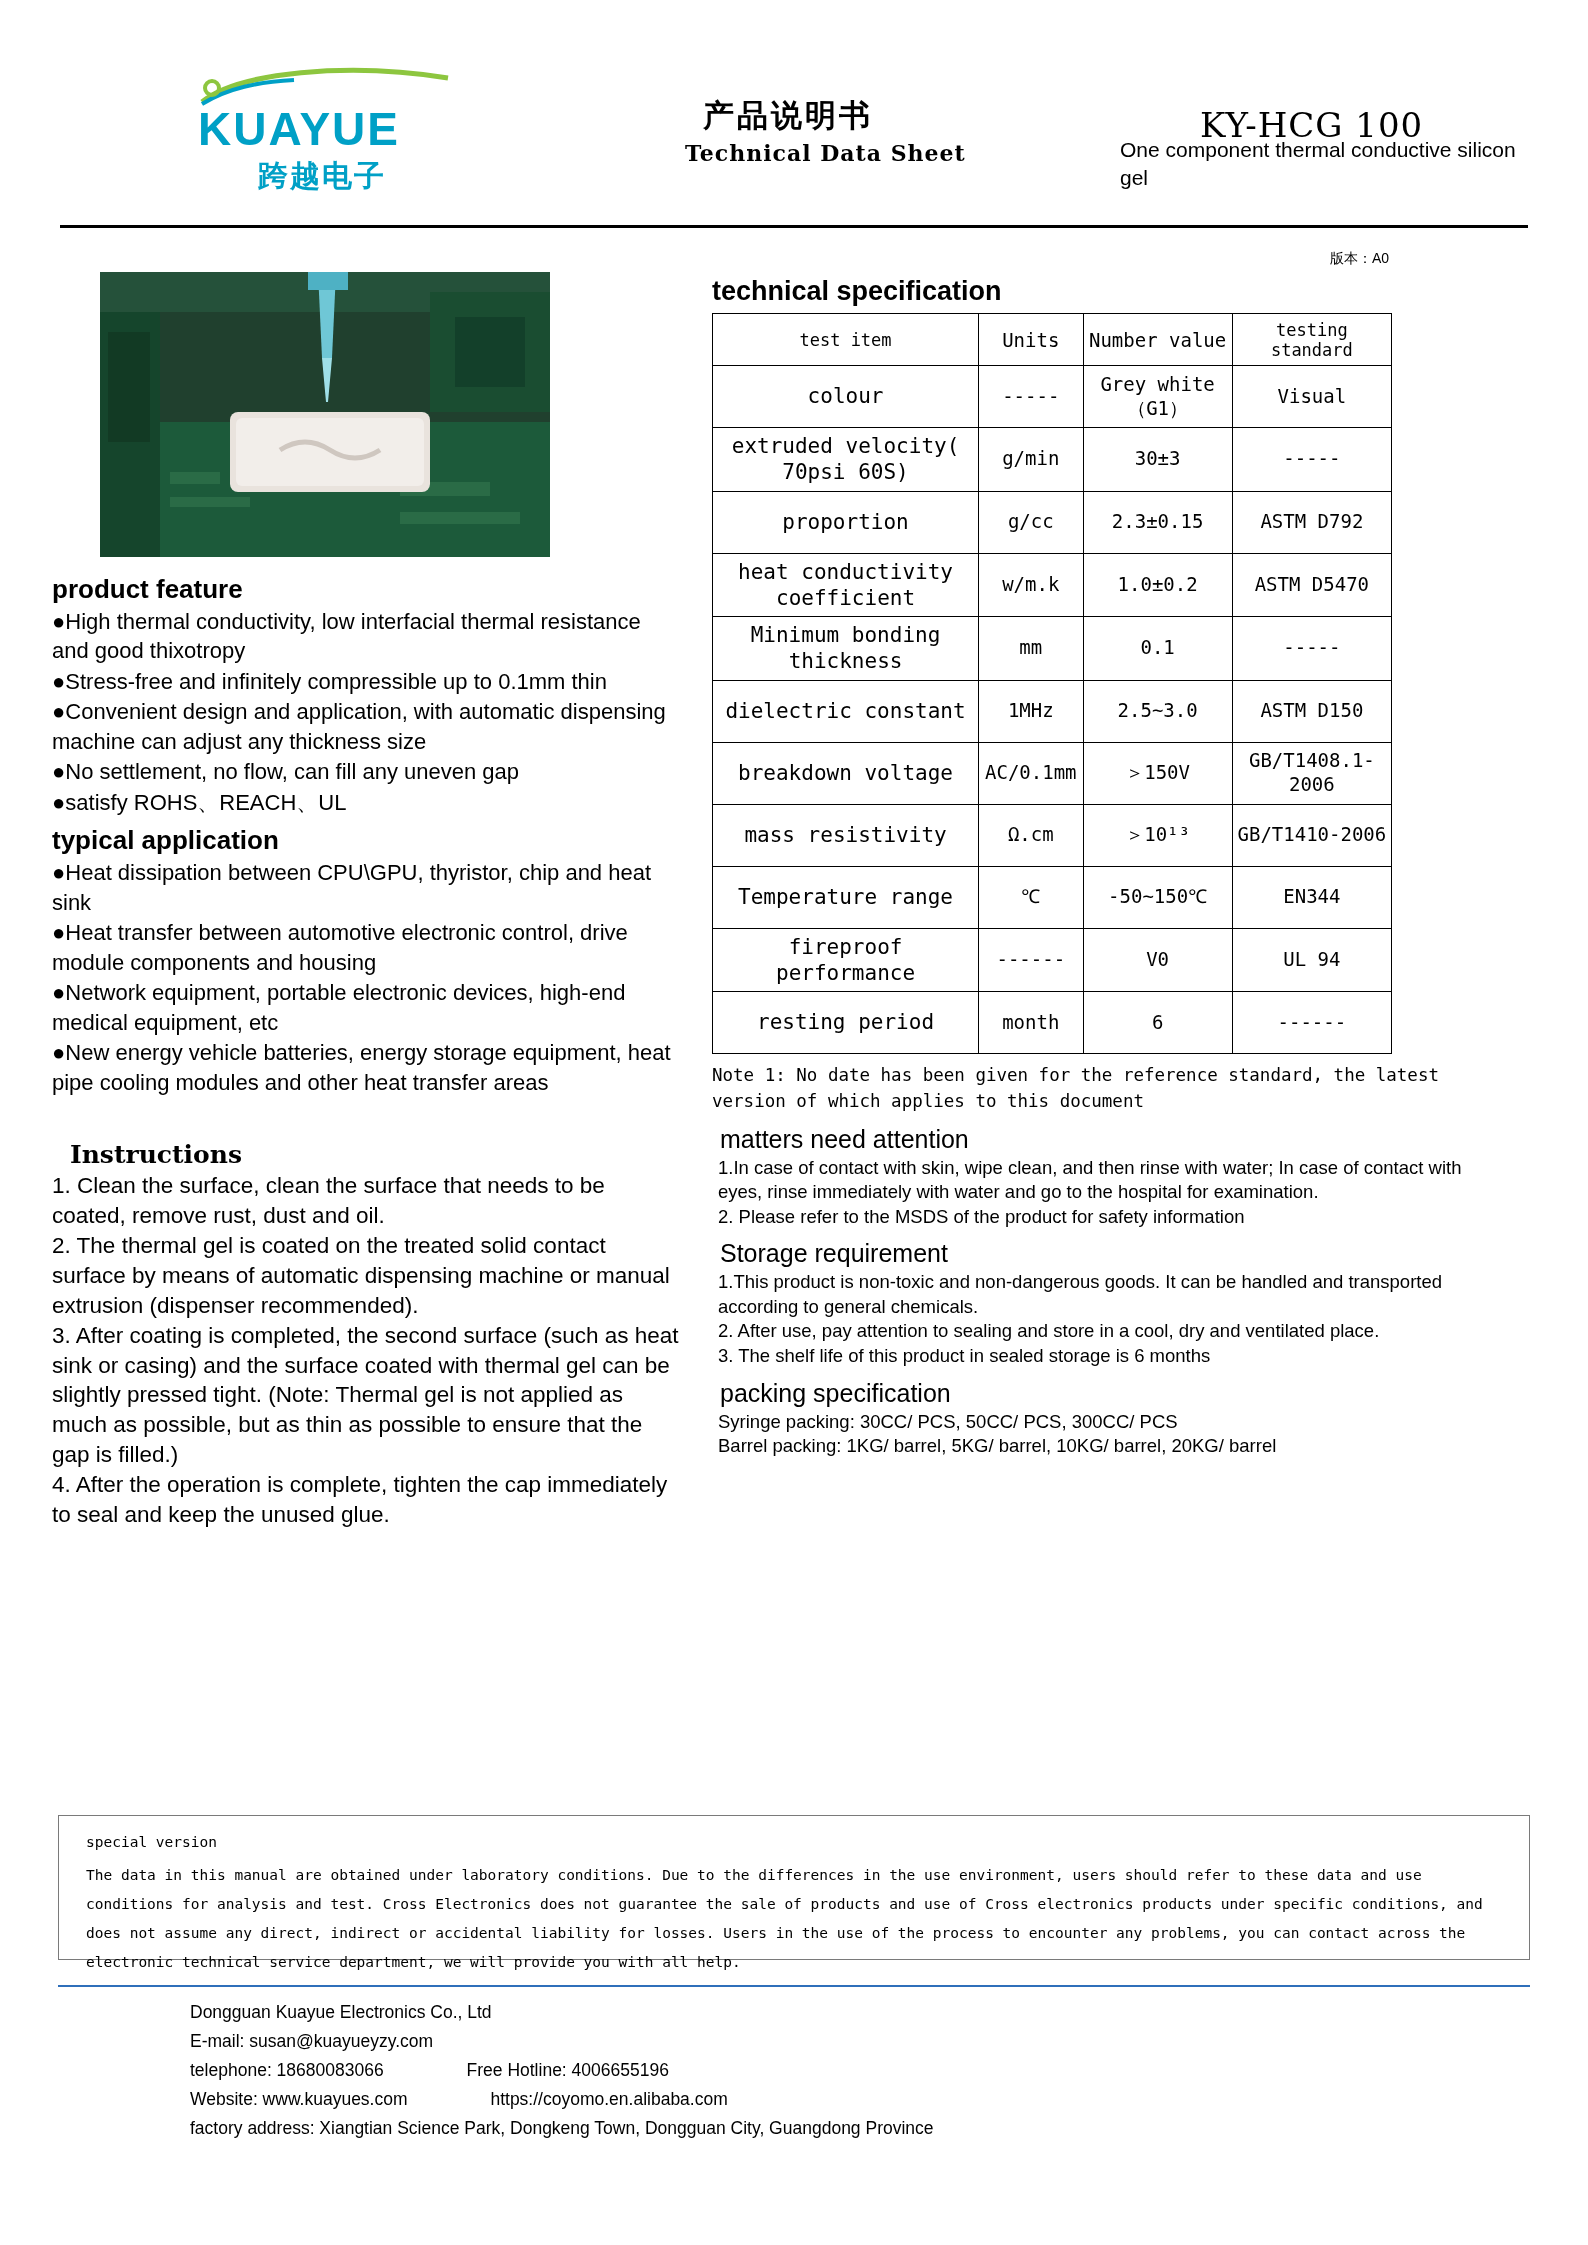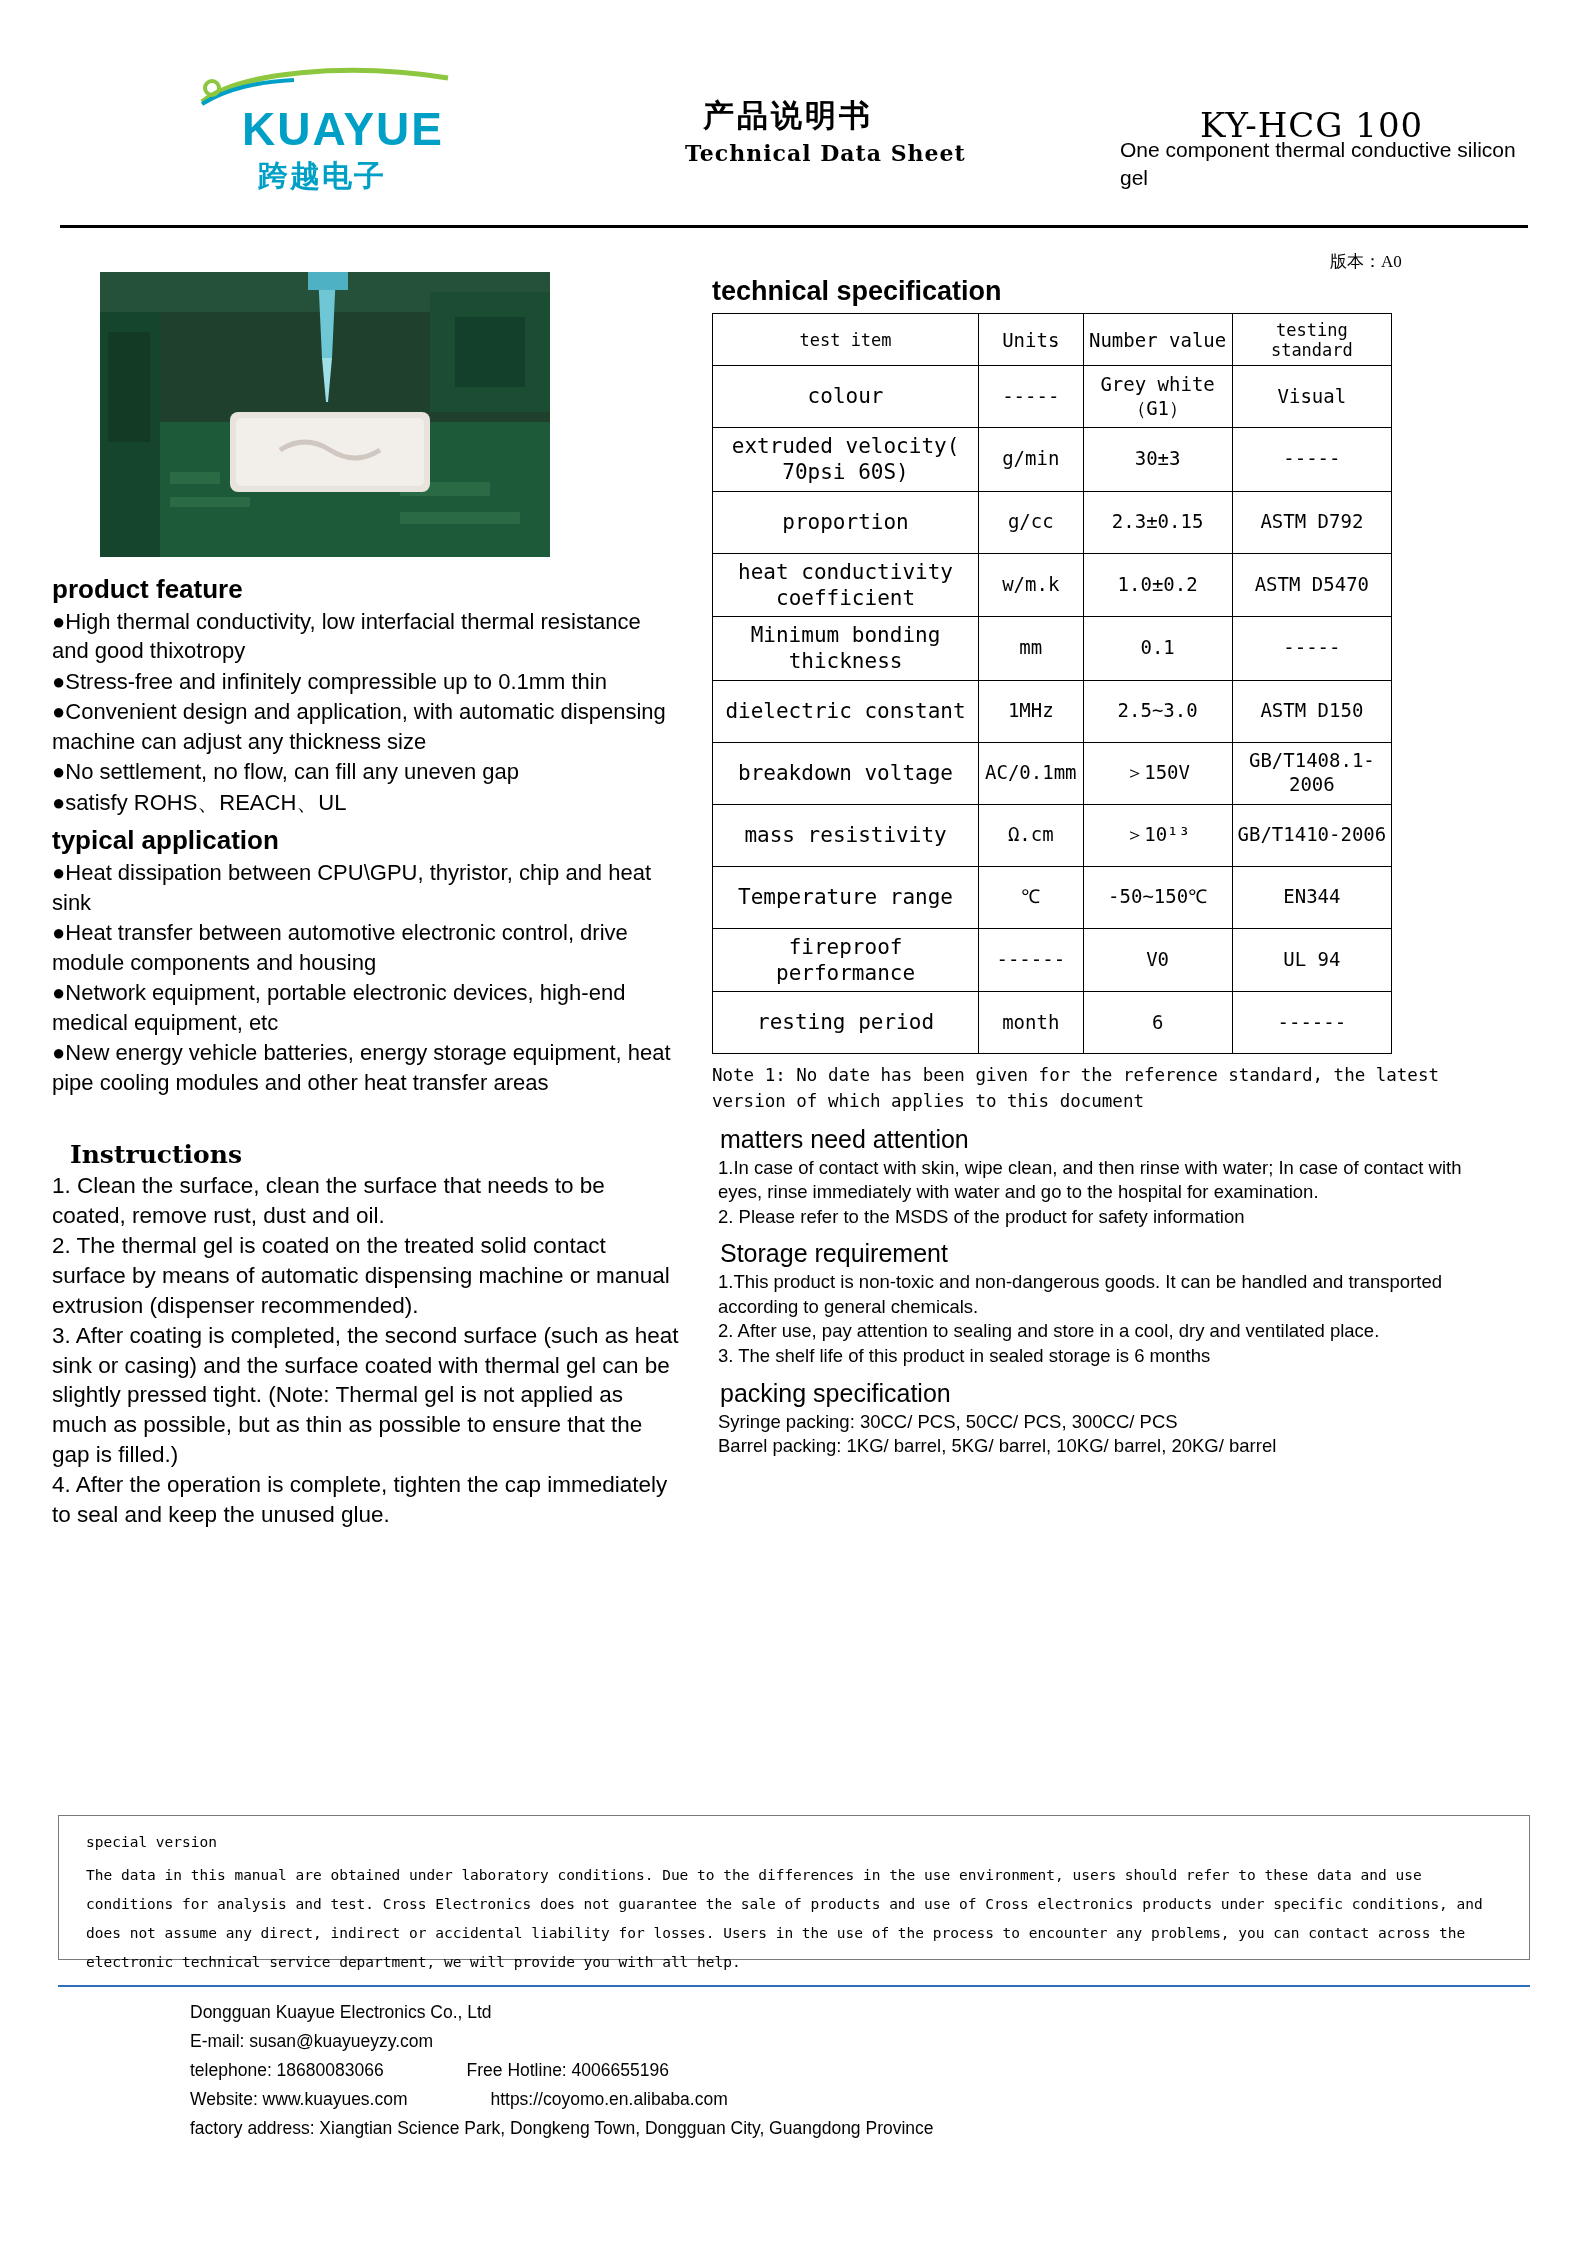--- a/index.html
+++ b/index.html
@@ -23,21 +23,20 @@
   }
   .logo-box {
     position: absolute; left: 130px; top: 18px; width: 300px; height: 130px;
   }
   .logo-swoosh { position:absolute; left:8px; top:8px; width:260px; height:42px; }
   .logo-main {
     position:absolute; left: 8px; top: 44px;
     font-family: "Liberation Sans", sans-serif;
     font-weight: bold; font-size: 46px; letter-spacing: 2px;
     color: #00a0c6;
-    margin-left: 44px;
   }
   .logo-sub {
     position:absolute; left: 68px; top: 98px;
     font-weight: bold; font-size: 30px; color: #00a0c6;
     letter-spacing: 2px;
   }
   .title-cn {
     position:absolute; left: 625px; top: 55px;
     font-family: "DejaVu Serif", serif;
     font-size: 31px; font-weight: bold; letter-spacing: 3px; margin-left: 18px;
@@ -56,21 +55,21 @@
     position:absolute; left: 1060px; top: 96px; width: 420px;
     font-size: 21px; line-height: 1.35;
     font-family: "Liberation Sans", sans-serif;
   }
   .hr-main {
     position: absolute; left: 60px; top: 225px; width: 1468px; height: 0;
     border-top: 3px solid #000;
   }
   .version {
     position:absolute; left: 1330px; top: 250px;
-    font-size: 17px; font-family: Liberation Serif, serif;
+    font-size: 14px; font-family: Liberation Sans, sans-serif;
   }
 
   
   .photo {
     position:absolute; left: 100px; top: 272px; width: 450px; height: 285px;
     background: #1d3a2a;
     overflow:hidden;
     border: 0;
   }
   .photo svg { display:block; }

